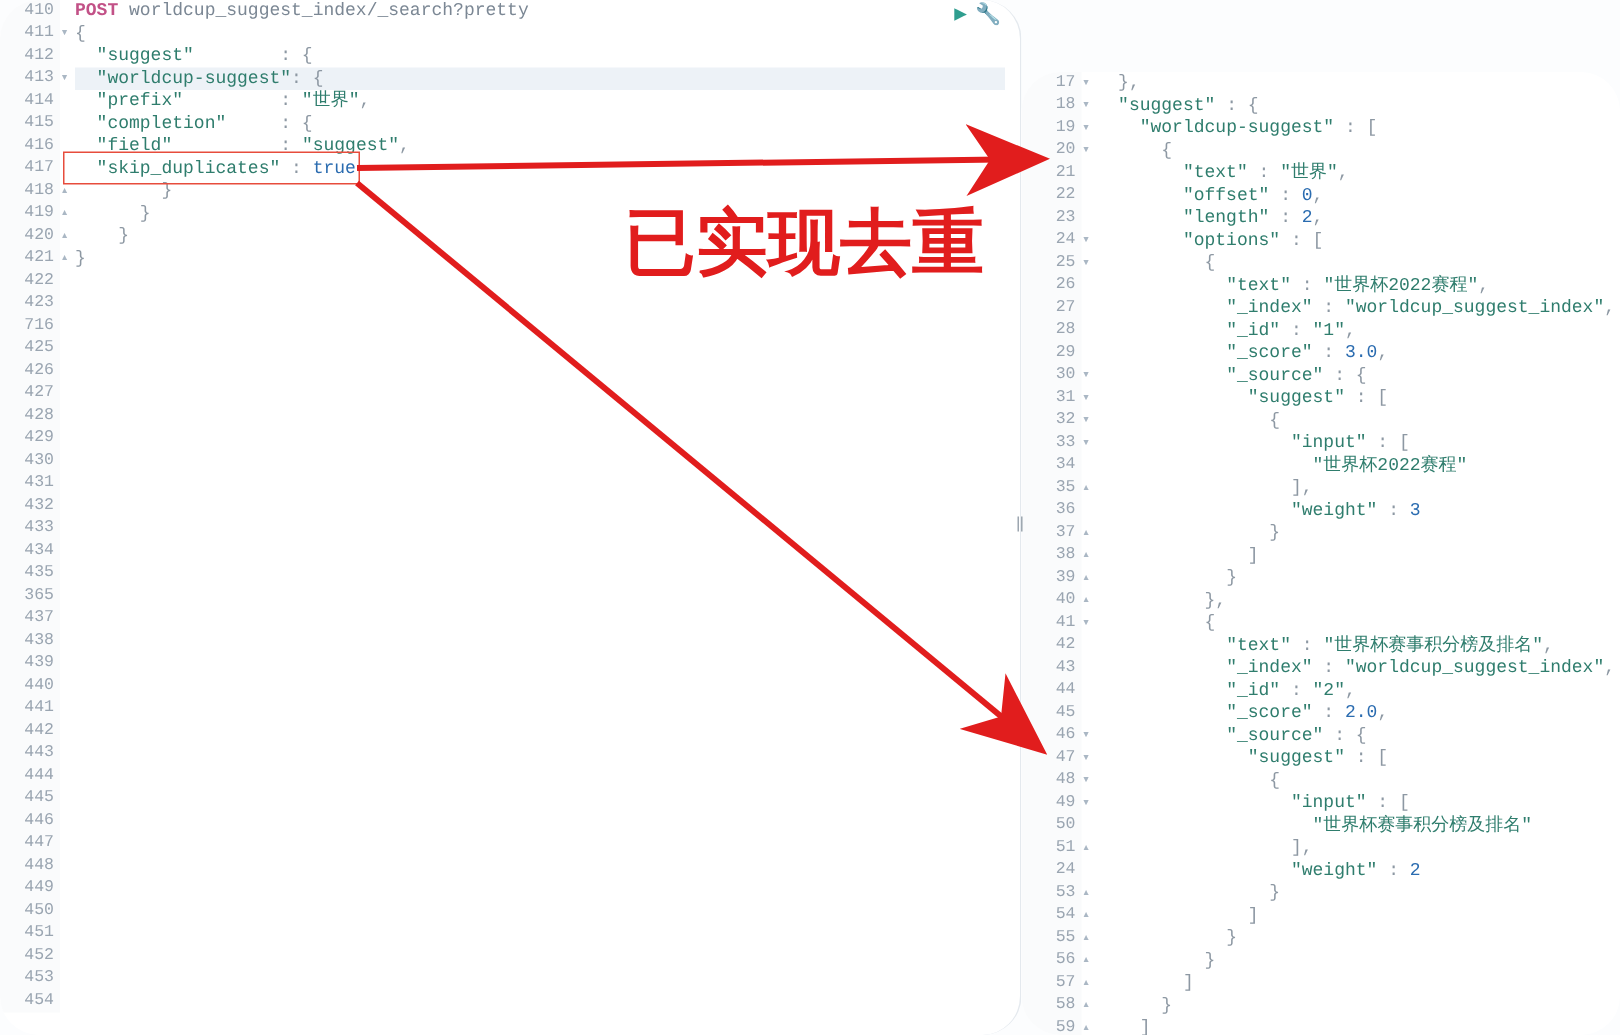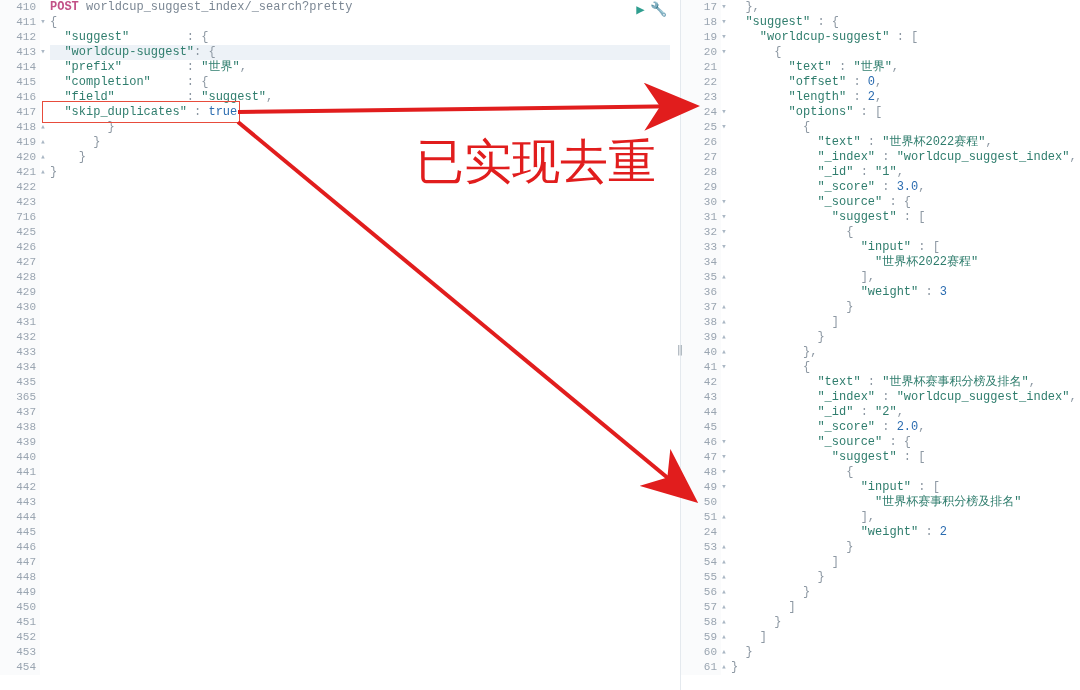--- a/index.html
+++ b/index.html
@@ -16,23 +16,24 @@
   .app {
     display: flex;
     width: 1080px;
     height: 690px;
     position: relative;
   }
   .editor-pane {
     position: relative;
     overflow: hidden;
     background: #ffffff;
+    border-radius: 26px;
   }
   .left-pane  { width: 680px; border-right: 1px solid #e4e9ee; }
-  .right-pane { flex: 1 1 auto; }
+  .right-pane { flex: 1 1 auto; margin-top: 48px; }
   .gutter {
     position: absolute;
     left: 0;
     top: 0;
     width: 36px;
     background: #fafbfc;
     color: #9aa5b1;
     text-align: right;
     padding-right: 4px;
     font-size: 11px;
@@ -85,21 +86,21 @@
 
   .highlight-box {
     position: absolute;
     border: 1px solid #e74c3c;
     pointer-events: none;
   }
 
   .annotation-text {
     position: absolute;
     color: #e11d1d;
-    font-weight: 400;
+    font-weight: 700;
     font-family: "Microsoft YaHei", "PingFang SC", sans-serif;
     pointer-events: none;
   }
 
   svg.overlay {
     position: absolute;
     left: 0;
     top: 0;
     pointer-events: none;
   }

